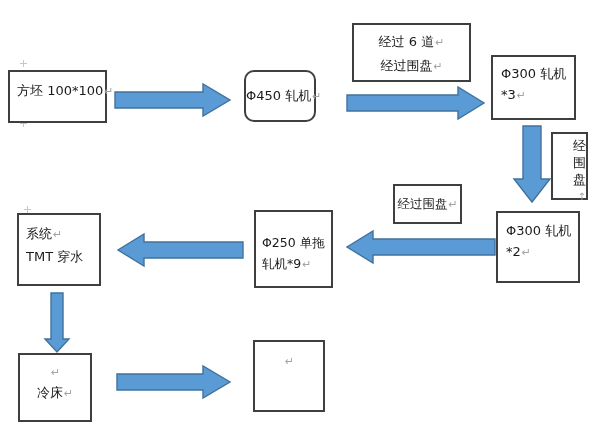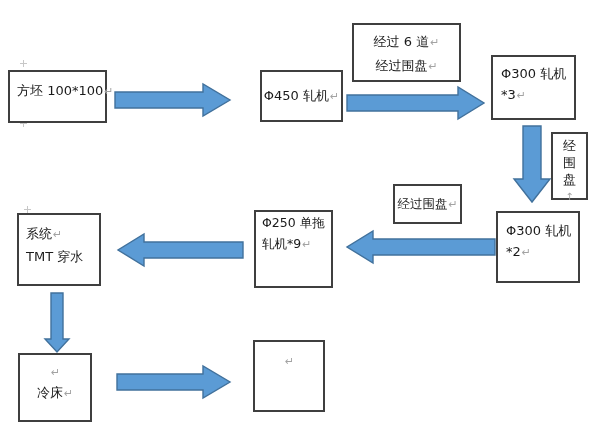--- a/index.html
+++ b/index.html
@@ -9,21 +9,21 @@
   }
   .arrows{position:absolute;left:0;top:0;}
   .box{
     position:absolute;box-sizing:border-box;border:2px solid #3f3f3f;background:#fff;
     font-size:13px;line-height:21px;
   }
   .box .line{white-space:nowrap;}
   .center{text-align:center;}
   .vcenter{display:flex;flex-direction:column;justify-content:center;}
   .mark{color:#a3a3a3;font-size:11px;margin-left:1px;}
-  .vbox{line-height:17px;text-align:center;padding-top:3px;}
+  .vbox{line-height:17px;text-align:right;padding-top:3px;}
   .vbox .txt{display:inline-block;width:14px;word-break:break-all;white-space:normal;}
   .vbox .mark{display:block;margin:0;font-size:10px;}
   .anchor{position:absolute;width:7px;height:7px;opacity:.55;}
   .anchor:before,.anchor:after{content:"";position:absolute;background:#9a9a9a;}
   .anchor:before{left:3px;top:0;width:1px;height:7px;}
   .anchor:after{left:0;top:3px;width:7px;height:1px;}
 </style>
 </head>
 <body>
 
@@ -40,25 +40,25 @@
   </svg>
 
   <div class="anchor" style="left:20px;top:60px;"></div>
   <div class="anchor" style="left:20px;top:120px;"></div>
   <div class="anchor" style="left:24px;top:206px;"></div>
 
   <div class="box" style="left:8px;top:70px;width:99px;height:53px;padding:8px 2px 0 7px;">
     <div class="line"><span>方坯 100*100</span><span class="mark">↵</span></div>
   </div>
 
-  <div class="box vcenter center" style="left:260px;top:70px;width:83px;height:52px;">
+  <div class="box vcenter center" style="left:244px;top:70px;width:72px;height:52px;border-radius:10px;">
     <div class="line"><span>Φ450 轧机</span><span class="mark">↵</span></div>
   </div>
 
-  <div class="box center" style="left:352px;top:23px;width:109px;height:59px;padding-top:5px;line-height:23px;">
+  <div class="box center" style="left:352px;top:23px;width:119px;height:59px;padding-top:5px;line-height:23px;">
     <div class="line"><span>经过 6 道</span><span class="mark">↵</span></div>
     <div class="line"><span>经过围盘</span><span class="mark">↵</span></div>
   </div>
 
   <div class="box" style="left:491px;top:55px;width:85px;height:65px;padding:6px 0 0 8px;">
     <div class="line"><span>Φ300 轧机</span></div>
     <div class="line"><span>*3</span><span class="mark">↵</span></div>
   </div>
 
   <div class="box vbox" style="left:551px;top:132px;width:37px;height:68px;">
@@ -68,21 +68,21 @@
 
   <div class="box" style="left:496px;top:211px;width:84px;height:72px;padding:7px 0 0 8px;">
     <div class="line"><span>Φ300 轧机</span></div>
     <div class="line"><span>*2</span><span class="mark">↵</span></div>
   </div>
 
   <div class="box vcenter center" style="left:393px;top:184px;width:69px;height:40px;font-size:12.5px;">
     <div class="line"><span>经过围盘</span><span class="mark">↵</span></div>
   </div>
 
-  <div class="box" style="left:254px;top:210px;width:79px;height:78px;padding:0 0 0 6px;font-size:12.5px;">
+  <div class="box" style="left:254px;top:210px;width:79px;height:78px;padding:20px 0 0 6px;font-size:12.5px;">
     <div class="line"><span>Φ250 单拖</span></div>
     <div class="line"><span>轧机*9</span><span class="mark">↵</span></div>
   </div>
 
   <div class="box" style="left:17px;top:213px;width:84px;height:73px;padding:8px 0 0 7px;line-height:22px;">
     <div class="line"><span>系统</span><span class="mark">↵</span></div>
     <div class="line"><span>TMT 穿水</span></div>
   </div>
 
   <div class="box center" style="left:18px;top:353px;width:74px;height:69px;padding-top:7px;line-height:20px;">

